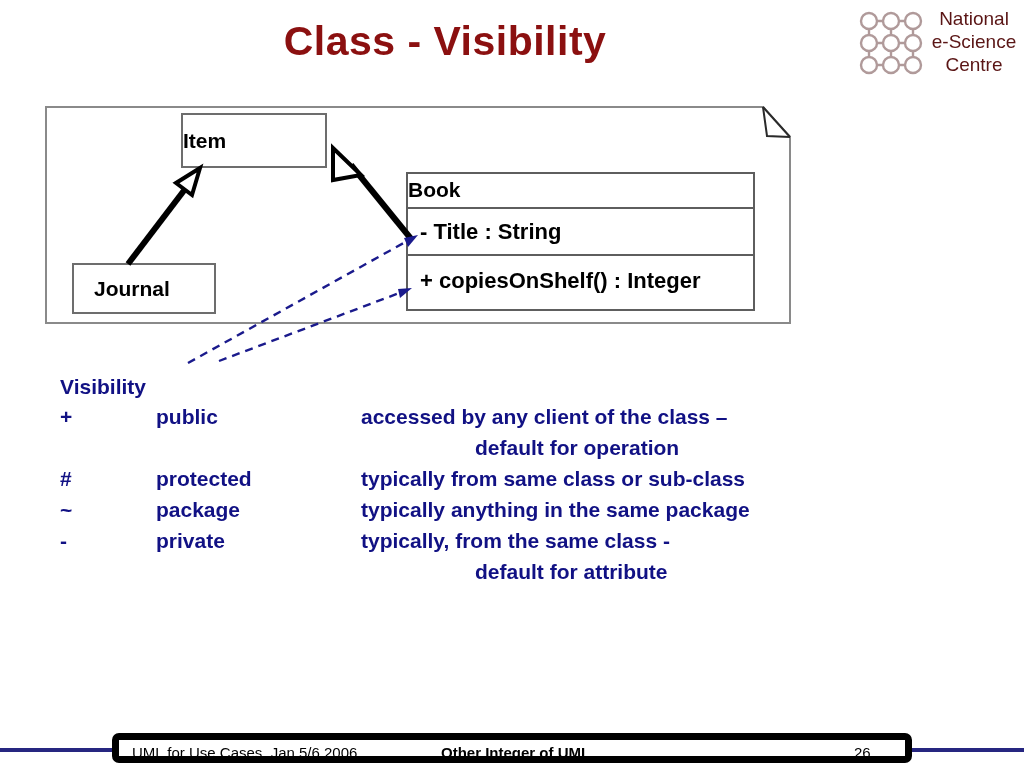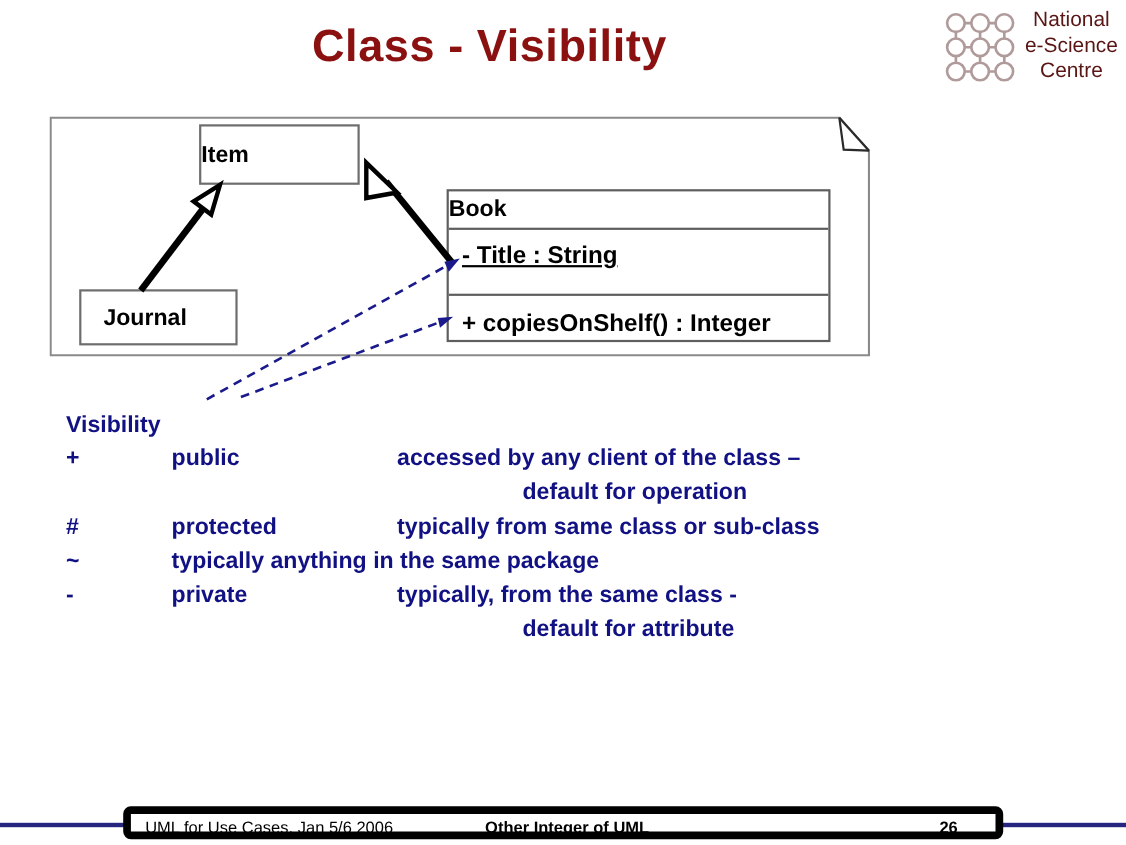--- a/index.html
+++ b/index.html
@@ -114,27 +114,26 @@
   }
   #box-book .comp-name {
     height: 35px;
     line-height: 32px;
     border-bottom: 2px solid #5e5e5e;
     font-size: 21px;
     font-weight: bold;
     text-align: left;
   }
   #box-book .comp-attr {
-    height: 60px;
+    height: 47px;
     line-height: 46px;
     border-bottom: 2px solid #5e5e5e;
     font-size: 22px;
     font-weight: bold;
     padding-left: 12px;
-    text-decoration: underline;
   }
   #box-book .comp-op {
     height: 52px;
     line-height: 50px;
     font-size: 22px;
     font-weight: bold;
     padding-left: 12px;
   }
 
   
@@ -214,21 +213,21 @@
     top: 4px;
     font-size: 15px;
     font-weight: bold;
     color: #000000;
   }
   #footer-box .f-page {
     position: absolute;
     left: 735px;
     top: 4px;
     font-size: 15px;
-    font-weight: bold;
+    font-weight: normal;
     color: #000000;
   }
 </style>
 </head>
 <body>
 
 <div id="logo">
   <span class="logo-grid">
     <svg width="66" height="66" viewBox="0 0 66 66">
       <g stroke="#b09a9a" stroke-width="2.4" fill="none">
@@ -317,20 +316,21 @@
   <div class="vis-cont">default for operation</div>
 
   <div class="vis-row">
     <span class="vis-sym">#</span>
     <span class="vis-name">protected</span>
     <span class="vis-desc">typically from same class or sub-class</span>
   </div>
 
   <div class="vis-row">
     <span class="vis-sym">~</span>
+    <span class="vis-name">package</span>
     <span class="vis-desc">typically anything in the same package</span>
   </div>
 
   <div class="vis-row">
     <span class="vis-sym">-</span>
     <span class="vis-name">private</span>
     <span class="vis-desc">typically, from the same class -</span>
   </div>
   <div class="vis-cont">default for attribute</div>
 </div>

